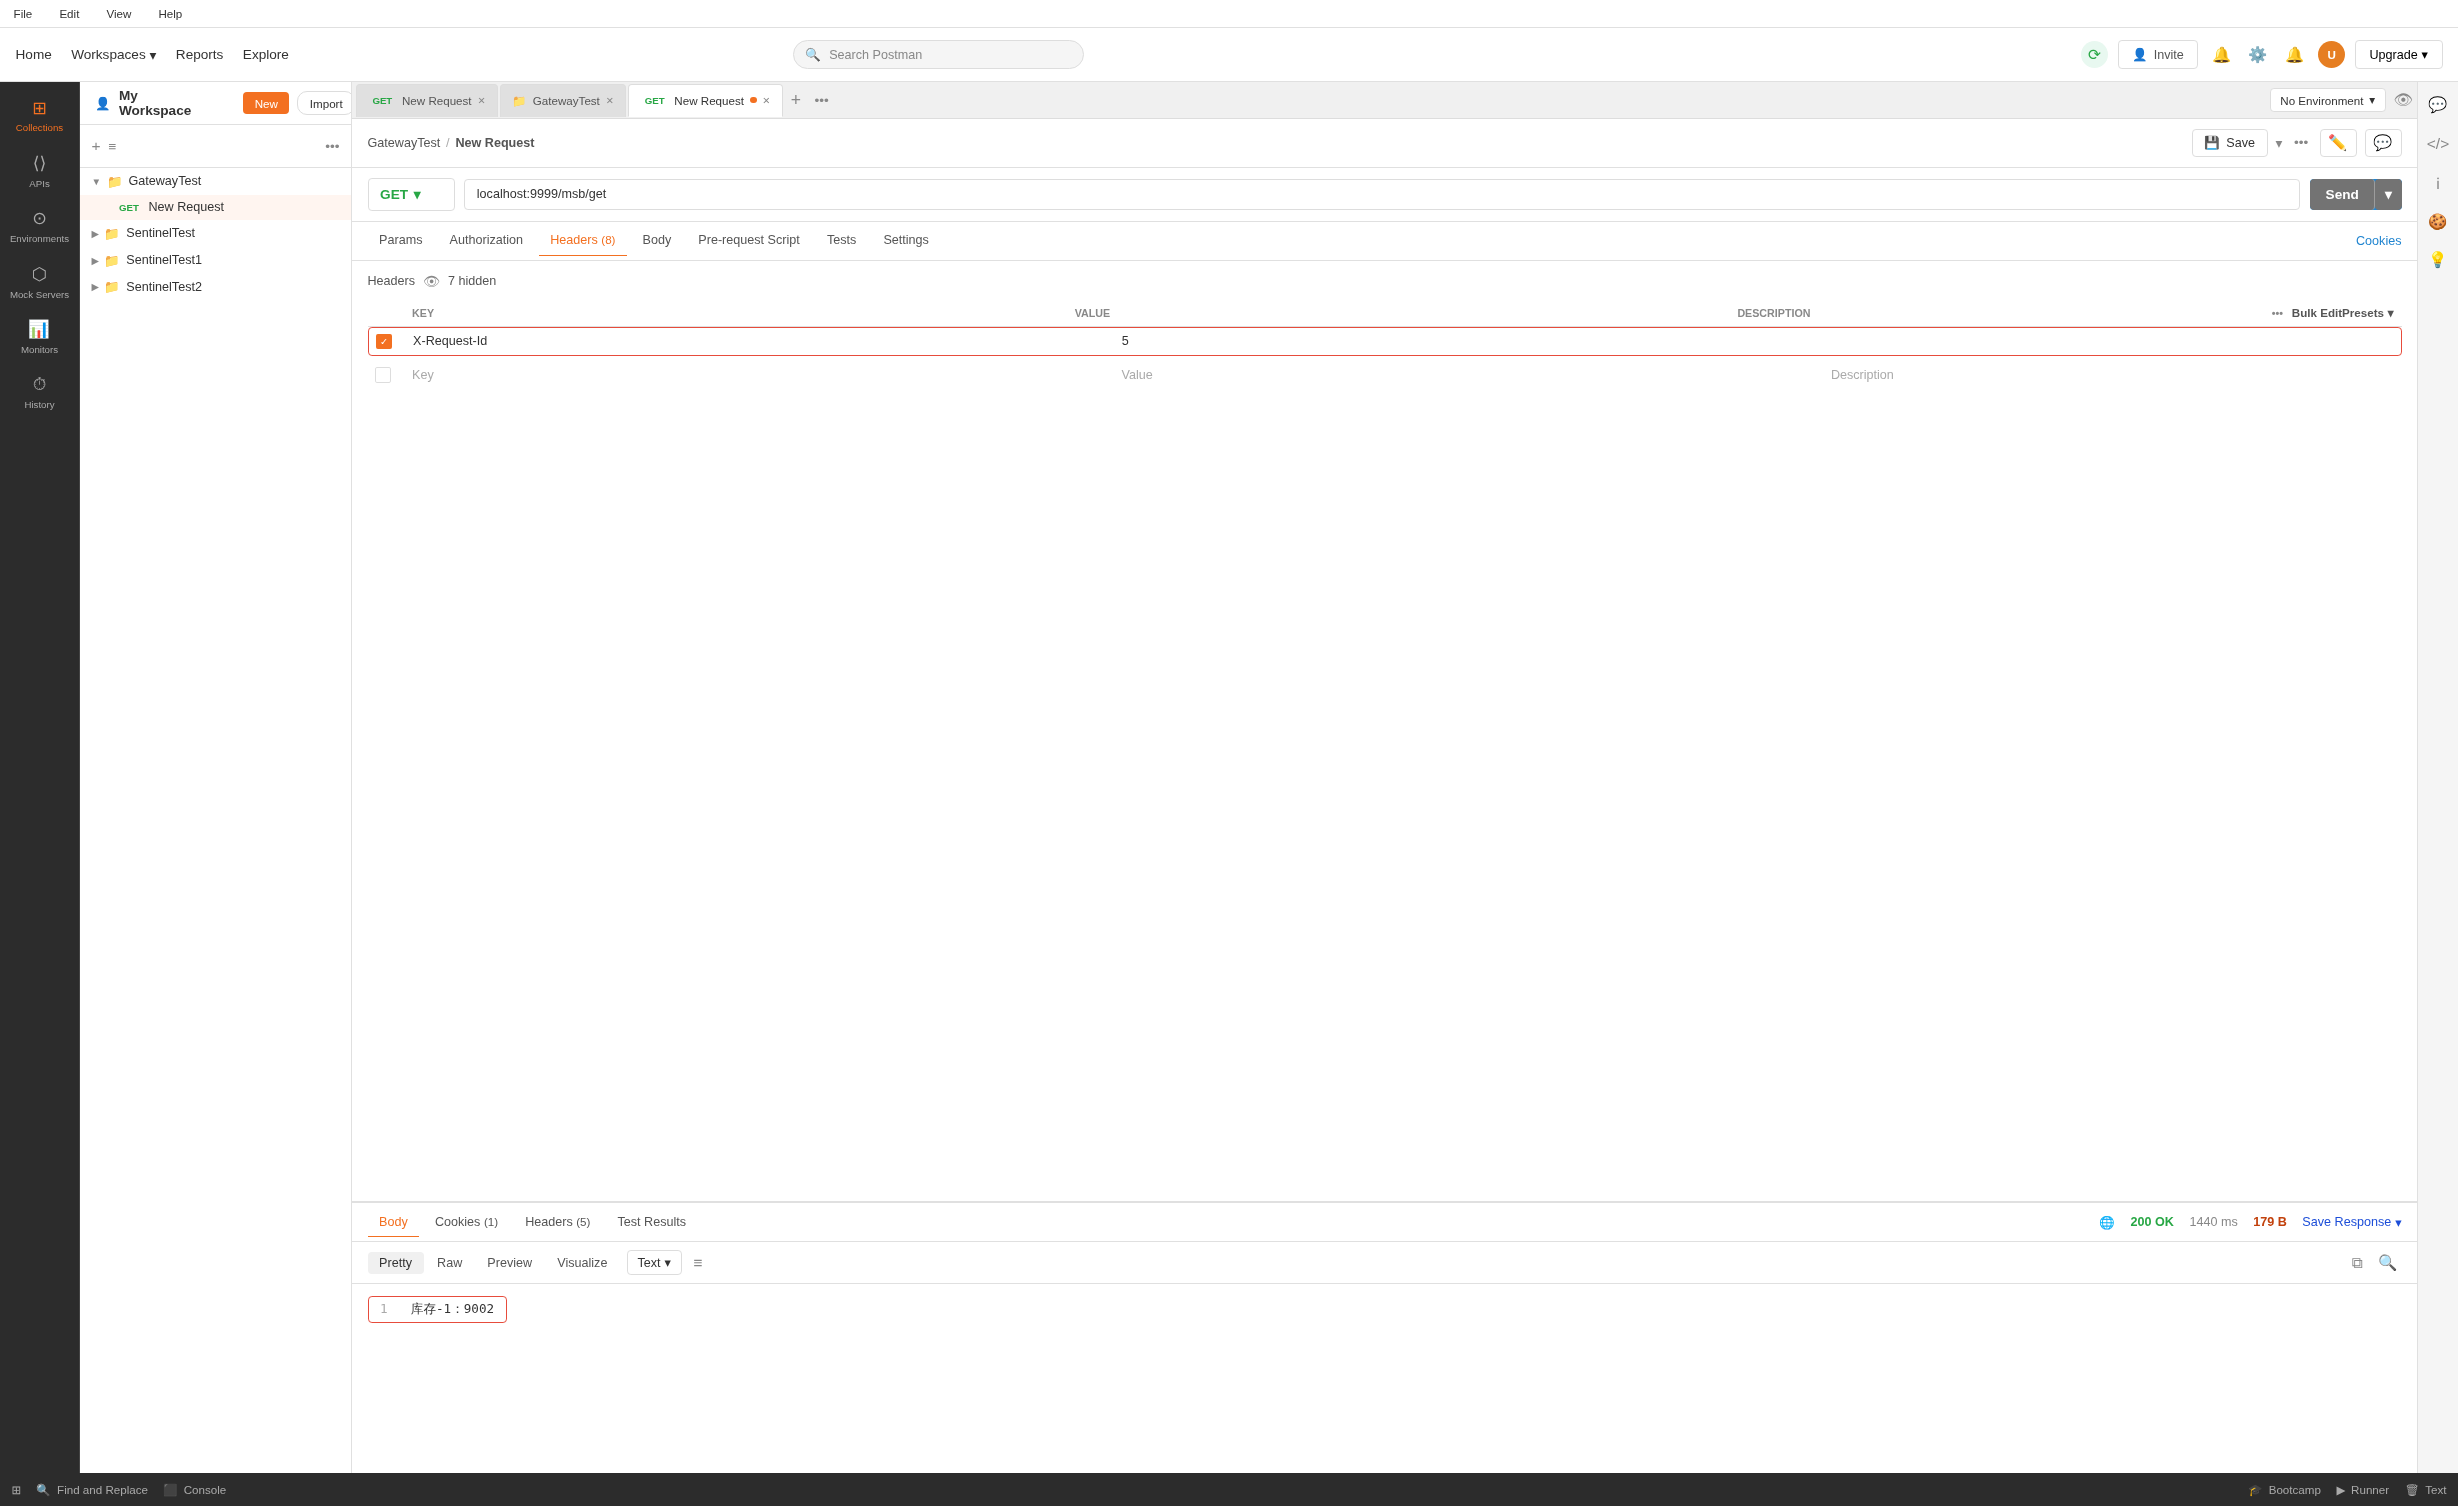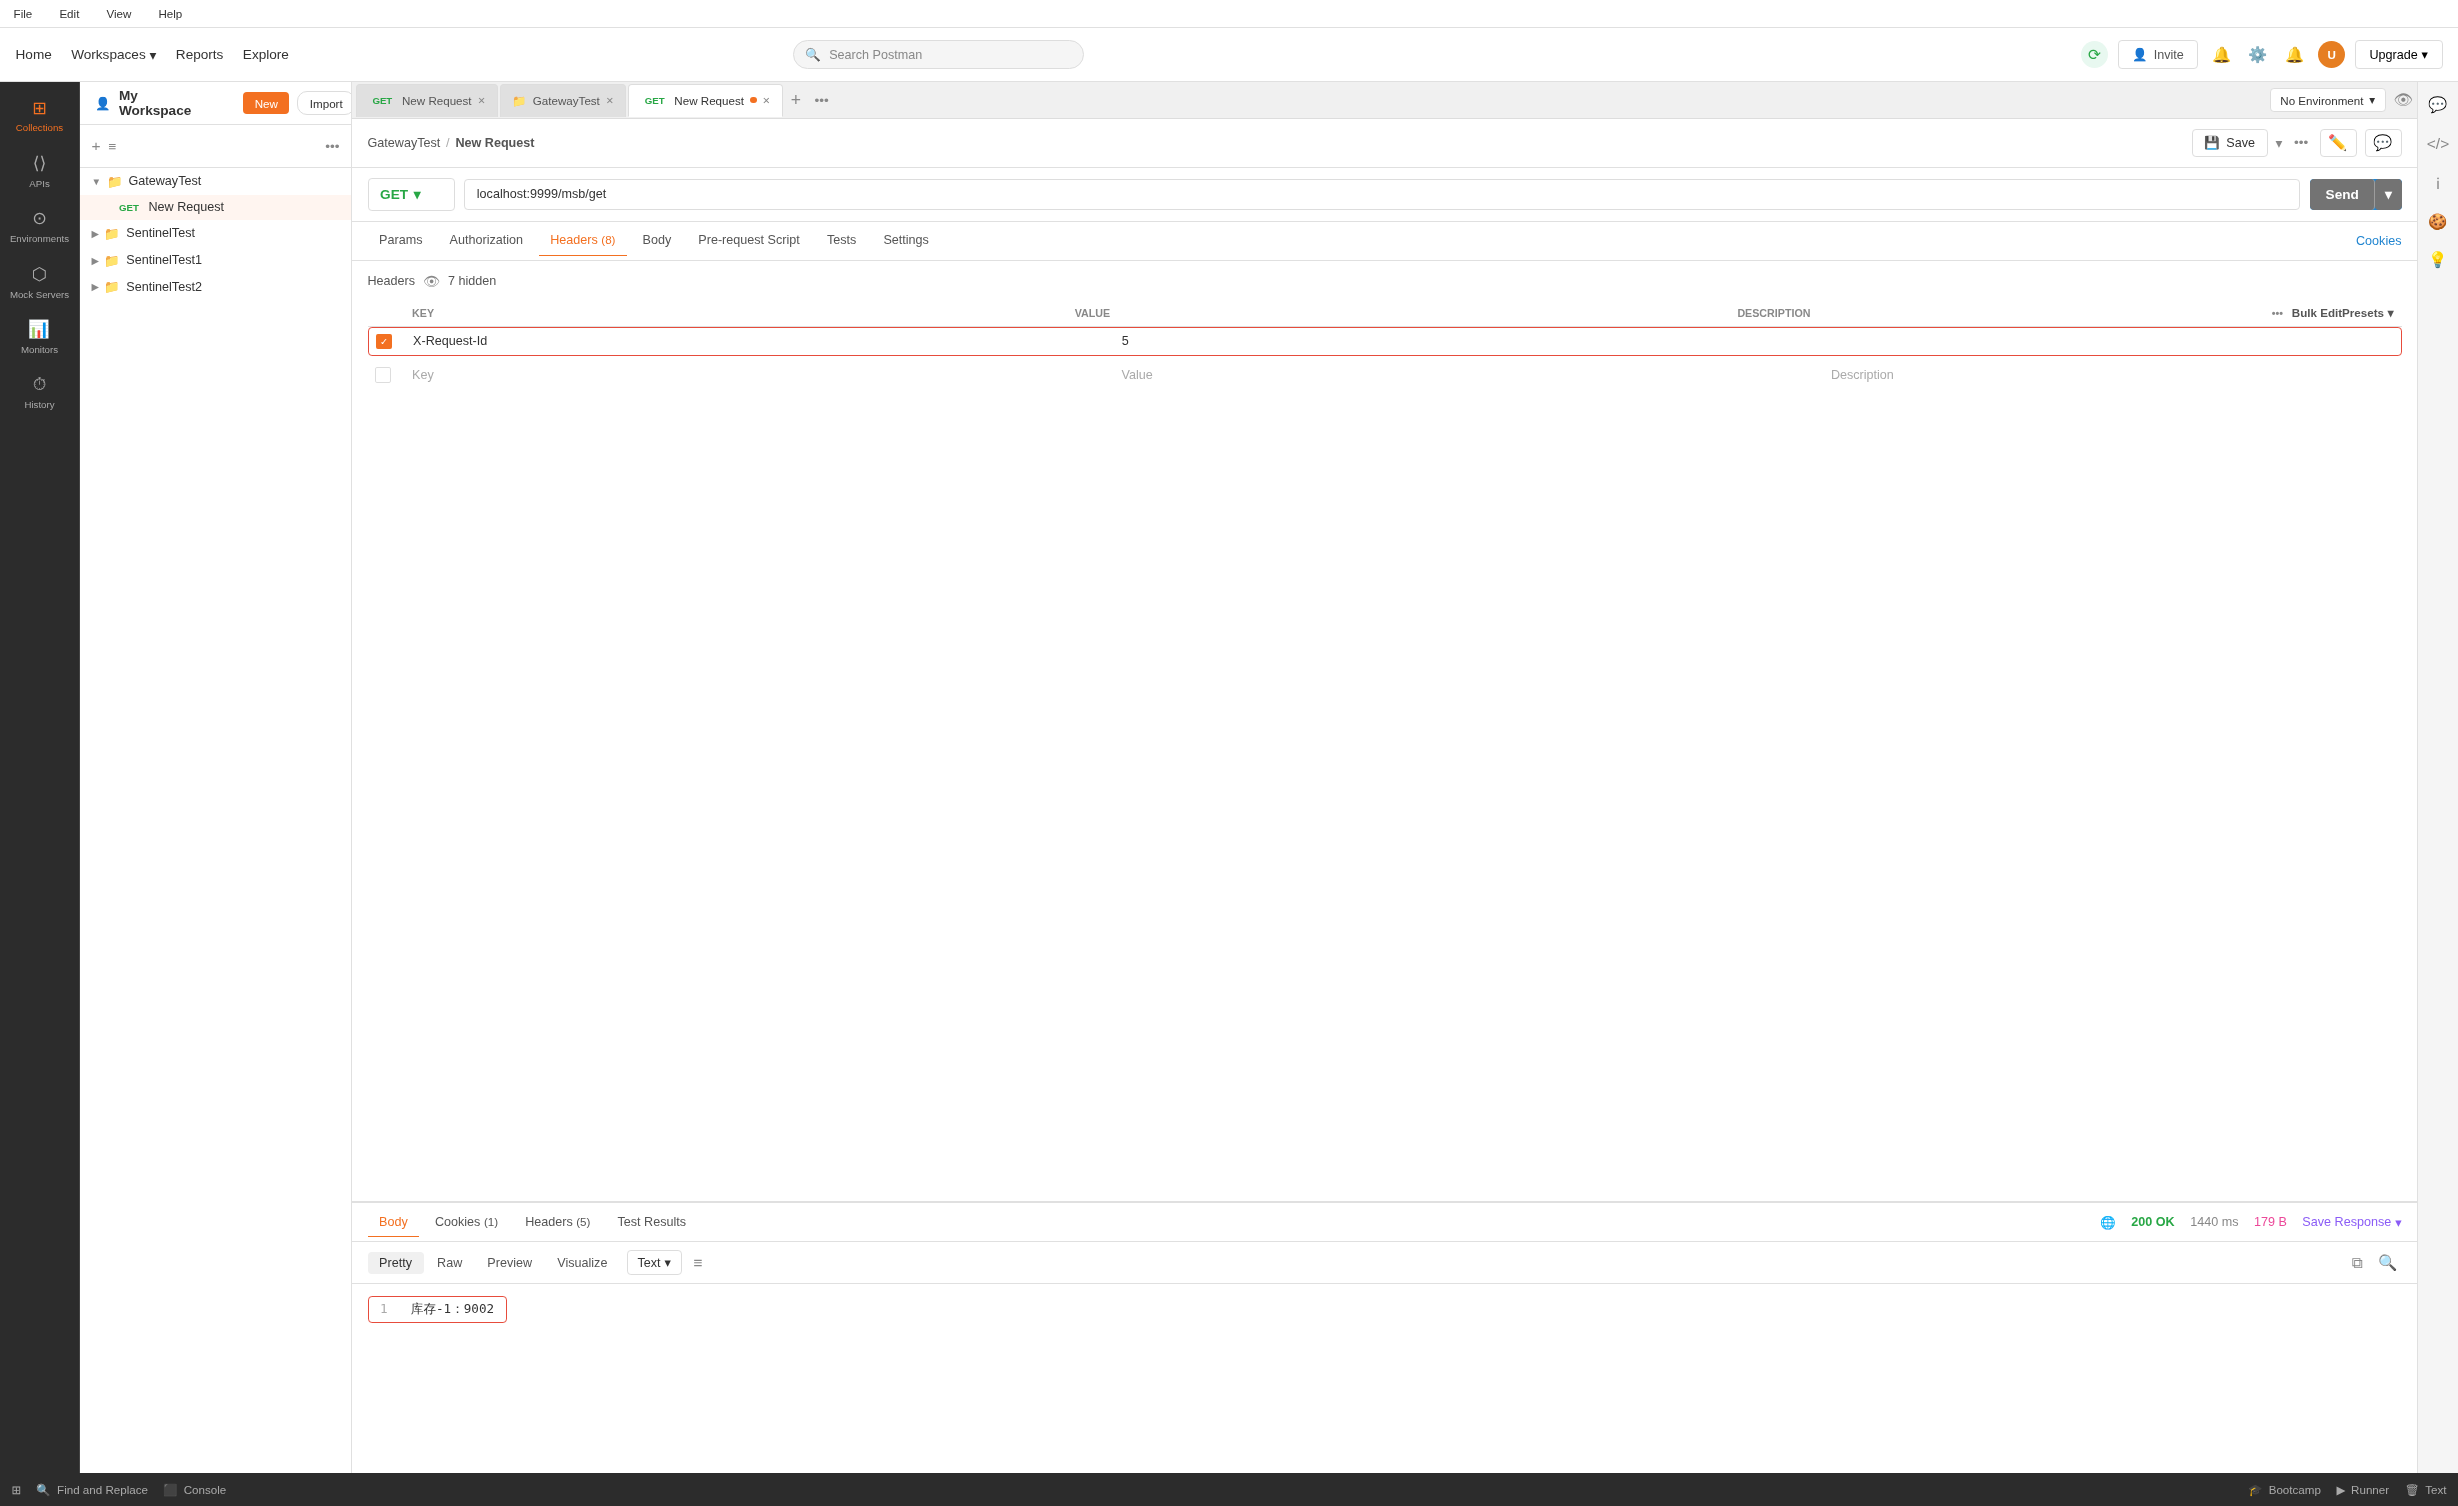--- a/index.html
+++ b/index.html
@@ -102,22 +102,22 @@
 
     
     .response-section { border-top: 2.9px solid #e0e0e0; display: flex; flex-direction: column; height: 272px; background: #fff; flex-shrink: 0; }
     .resp-tabs-bar { display: flex; align-items: center; padding: 0 15.5px; border-bottom: 1px solid #e0e0e0; height: 39px; gap: 3.9px; }
     .resp-tab { padding: 7.8px 11.6px; font-size: 12.6px; color: #555; cursor: pointer; border-bottom: 1.9px solid transparent; }
     .resp-tab.active { color: #f37021; border-bottom: 1.9px solid #f37021; }
     .resp-tab-count { color: #555; font-size: 11.6px; }
     .resp-status { margin-left: auto; display: flex; align-items: center; gap: 15.5px; font-size: 12.6px; }
     .status-ok { color: #28a745; font-weight: 600; }
     .status-time { color: #888; }
-    .status-size { color: #ec4899; }
-    .save-response-btn { color: #8b5cf6; cursor: pointer; font-size: 12.6px; display: flex; align-items: center; gap: 3.9px; }
+    .status-size { color: #c2410c; font-weight: bold; }
+    .save-response-btn { color: #1d4ed8; cursor: pointer; font-size: 12.6px; display: flex; align-items: center; gap: 3.9px; }
 
     
     .resp-body-bar { display: flex; align-items: center; padding: 7.8px 15.5px; border-bottom: 1px solid #e0e0e0; gap: 7.8px; }
     .resp-format-tabs { display: flex; gap: 1.9px; }
     .resp-format-tab { padding: 3.9px 11.6px; font-size: 12.6px; color: #555; cursor: pointer; border-radius: 3.9px; }
     .resp-format-tab.active { background: #f0f0f0; color: #333; font-weight: 500; }
     .resp-type-select { display: flex; align-items: center; gap: 3.9px; border: 1px solid #ddd; border-radius: 3.9px; padding: 3.9px 9.7px; font-size: 12.6px; cursor: pointer; }
     .resp-action-icon { font-size: 15.5px; color: #888; cursor: pointer; padding: 3.9px; }
 
     .resp-content { padding: 11.6px 15.5px; font-family: monospace; font-size: 12.6px; }

